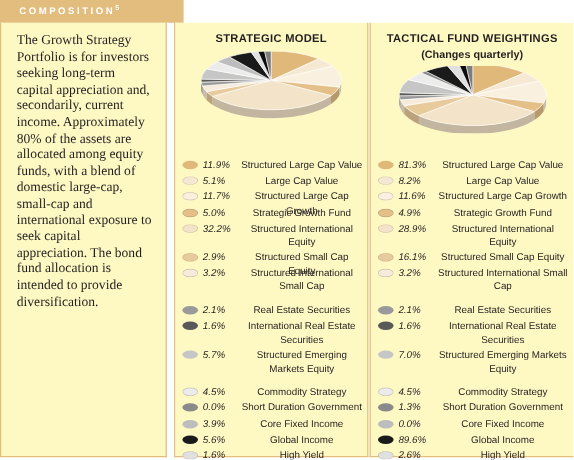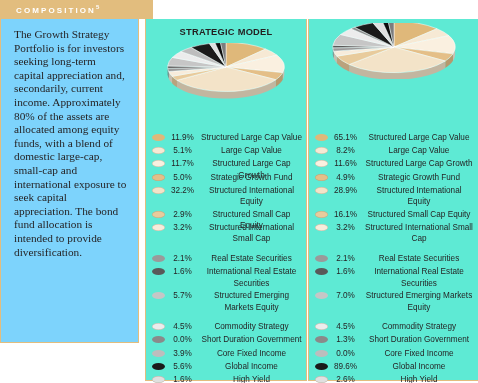--- a/index.html
+++ b/index.html
@@ -11,51 +11,51 @@
   
   .header-bar{position:absolute;left:0;top:0;width:153px;height:19px;
     background:#e2bd7e;}
   .header-bar .title{
     position:absolute;left:16px;top:4px;
     color:#ffffff;font-size:8px;font-weight:bold;letter-spacing:2.1px;
     font-family:"Liberation Sans", sans-serif;}
   .header-bar .sup{font-size:6px;vertical-align:super;letter-spacing:0;}
 
   
-  .desc-panel{position:absolute;left:0;top:19px;width:139px;height:324px;
-    box-sizing:border-box;background:#7dd3fc;
+  .desc-panel{position:absolute;left:0;top:19px;width:139px;height:362px;
+    box-sizing:border-box;background:#fef9c3;
     border:1.4px solid #e2bd7e;border-top:none;}
   .desc-text{position:absolute;left:13px;top:9px;width:114px;
     font-family:"Liberation Serif", serif;font-size:11.3px;line-height:13.6px;
     color:#231f20;text-align:left;}
 
   
   .chart-panel{position:absolute;top:19px;height:362px;box-sizing:border-box;
-    background:#5eead4;border:1.4px solid #e2bd7e;border-top:none;}
+    background:#fef9c3;border:1.4px solid #e2bd7e;border-top:none;}
   #panel-strategic{left:145px;width:162px;}
   #panel-tactical{left:308px;width:170px;border-right:none;}
 
   .panel-head{width:100%;text-align:center;padding-top:8px;}
   .panel-head .ln{display:block;font-size:9.3px;font-weight:bold;color:#231f20;
     letter-spacing:.25px;line-height:11.5px;}
   .panel-head .sub{display:block;font-size:9px;font-weight:bold;color:#231f20;
     line-height:12px;}
 
   .pie-wrap{position:relative;width:100%;height:56px;margin-top:4px;}
   .pie-wrap svg{position:absolute;left:50%;top:0;transform:translateX(-50%);}
 
   
   .legend{position:absolute;left:0;right:0;top:112px;padding:0 4px 0 6px;}
   .legend-row{display:flex;align-items:flex-start;margin-bottom:0px;height:13.2px;}
   .legend-row.tall{height:24px;}
   .legend-row.gap{margin-top:7px;}
   .swatch{flex:0 0 auto;width:13px;height:7px;border-radius:50%;
     margin-top:3px;margin-right:4px;}
-  .lg-pct{flex:0 0 auto;width:27px;text-align:center;font-size:8.2px;
-    color:#231f20;line-height:13.2px;}
+  .lg-pct{flex:0 0 auto;width:27px;text-align:left;font-size:8.2px;
+    color:#231f20;line-height:13.2px;font-style:italic;}
   .lg-lbl{flex:1 1 auto;margin-left:5px;font-size:8.2px;color:#231f20;
     line-height:11.4px;padding-top:1px;text-align:center;}
 </style>
 </head>
 <body>
 
 <div class="page">
 
   <div class="header-bar">
     <div class="title"><span>COMPOSITION</span><span class="sup">5</span></div>
@@ -169,20 +169,24 @@
         </div>
         <div class="legend-row">
           <span class="swatch" style="background: rgb(224, 224, 224); box-shadow: rgba(150, 130, 100, 0.45) 0px 0px 0px 0.5px inset;"></span>
           <span class="lg-pct">1.6%</span>
           <span class="lg-lbl">High Yield</span>
         </div>
       </div>
   </div>
 
   <div class="chart-panel" id="panel-tactical">
+    <div class="panel-head">
+      <span class="ln">TACTICAL FUND WEIGHTINGS</span>
+      <span class="sub">(Changes quarterly)</span>
+    </div>
     <div class="pie-wrap">
         <svg width="170" height="56">
           <path d="M146.1187893857728 25.323738728259734 L145.72701067860564 27.189517001169154 L145.01277976396838 29.038359370494696 L143.9798891113486 30.860448733490948 L143.9798891113486 37.86044873349095 L145.01277976396838 36.038359370494696 L145.72701067860564 34.18951700116915 L146.1187893857728 32.323738728259734 Z" fill="rgb(200,192,179)"></path>
           <path d="M143.9798891113486 30.860448733490948 L142.54926823178994 32.744897510196495 L140.77788053008922 34.57756507358573 L138.6762149347148 36.34759963838306 L136.25671605057903 38.04452028845767 L136.25671605057903 45.04452028845767 L138.6762149347148 43.34759963838306 L140.77788053008922 41.57756507358573 L142.54926823178994 39.744897510196495 L143.9798891113486 37.86044873349095 Z" fill="rgb(182,153,109)"></path>
           <path d="M136.25671605057903 38.04452028845767 L133.45977650362184 39.698620538092996 L130.36094220421307 41.254921509582175 L126.97951827262378 42.70372775795151 L123.33657030623002 44.03601350893503 L119.45479314503851 45.24347888774981 L115.35836948735493 46.31860162566224 L111.07281923639182 47.25468392222348 L106.6248405163561 48.045894171231765 L102.04214334845462 48.687303290477146 L97.35327702298301 49.17491542894162 L92.58745224293538 49.505692860154795 L87.77435914714452 49.67757490662458 L82.9439823466326 49.68949077744739 L78.12641412645847 49.54136623912214 L73.35166697677757 49.234124078010126 L68.64948662100782 48.769678351559904 L64.04916670589935 48.15092246411069 L59.579366307951766 47.381711141559876 L55.26793139307749 46.46683641718864 L51.1417213417824 45.41199777824943 L47.22644162057647 44.22376665929589 L43.54648364203933 42.90954550345498 L40.124772811179284 41.47752164668104 L40.124772811179284 48.47752164668104 L43.54648364203933 49.90954550345498 L47.22644162057647 51.22376665929589 L51.1417213417824 52.41199777824943 L55.26793139307749 53.46683641718864 L59.579366307951766 54.381711141559876 L64.04916670589935 55.15092246411069 L68.64948662100782 55.769678351559904 L73.35166697677757 56.234124078010126 L78.12641412645847 56.54136623912214 L82.9439823466326 56.68949077744739 L87.77435914714452 56.67757490662458 L92.58745224293538 56.505692860154795 L97.35327702298301 56.17491542894162 L102.04214334845462 55.687303290477146 L106.6248405163561 55.045894171231765 L111.07281923639182 54.25468392222348 L115.35836948735493 53.31860162566224 L119.45479314503851 52.24347888774981 L123.33657030623002 51.03601350893503 L126.97951827262378 49.70372775795151 L130.36094220421307 48.254921509582175 L133.45977650362184 46.698620538092996 L136.25671605057903 45.04452028845767 Z" fill="rgb(194,182,160)"></path>
           <path d="M40.124772811179284 41.47752164668104 L37.06982397744629 39.982852784945926 L34.29637342866286 38.39431517452425 L31.82070989225842 36.72123844134314 L29.657373165442998 34.9734487172899 L27.81906872165532 33.161210930445364 L27.81906872165532 40.161210930445364 L29.657373165442998 41.9734487172899 L31.82070989225842 43.72123844134314 L34.29637342866286 45.39431517452425 L37.06982397744629 46.982852784945926 L40.124772811179284 48.47752164668104 Z" fill="rgb(186,162,125)"></path>
           <path d="M27.81906872165532 33.161210930445364 L26.486654970517478 31.53228114122629 L25.416971144162574 29.86953076532426 L24.614820214478463 28.18042569416926 L24.614820214478463 35.18042569416926 L25.416971144162574 36.86953076532426 L26.486654970517478 38.53228114122629 L27.81906872165532 40.161210930445364 Z" fill="rgb(198,189,175)"></path>
           <path d="M24.614820214478463 28.18042569416926 L24.090002184973926 26.499341135781314 L23.830198505617233 24.807382151344175 L23.830198505617233 31.807382151344175 L24.090002184973926 33.499341135781314 L24.614820214478463 35.18042569416926 Z" fill="rgb(123,123,123)"></path>
           <path d="M23.830198505617233 24.807382151344175 L23.830198505617233 31.807382151344175 Z" fill="rgb(71,71,71)"></path>
           <path d="M85 24 L85 -1.703999999999997 A61.199999999999996 25.703999999999997 0 0 1 128.00217815168958 5.710686953012537 Z" fill="#dfb87a" stroke="#ffffff" stroke-width="0.5"></path>
@@ -199,21 +203,21 @@
           <path d="M85 24 L41.99782184831051 5.710686953012502 A61.199999999999996 25.703999999999997 0 0 1 45.69413762559311 4.29806375297245 Z" fill="#8a8a8a" stroke="#ffffff" stroke-width="0.5"></path>
           <path d="M85 24 L45.69413762559311 4.29806375297245 A61.199999999999996 25.703999999999997 0 0 1 63.90785310171963 -0.1292150771351892 Z" fill="#1a1a1a" stroke="#ffffff" stroke-width="0.5"></path>
           <path d="M85 24 L63.90785310171963 -0.1292150771351892 A61.199999999999996 25.703999999999997 0 0 1 73.53226354735371 -1.2487114927302159 Z" fill="#e0e0e0" stroke="#ffffff" stroke-width="0.5"></path>
           <path d="M85 24 L73.53226354735371 -1.2487114927302159 A61.199999999999996 25.703999999999997 0 0 1 79.240571224907 -1.589924738157567 Z" fill="#0d0d0d" stroke="#ffffff" stroke-width="0.5"></path>
           <path d="M85 24 L79.240571224907 -1.589924738157567 A61.199999999999996 25.703999999999997 0 0 1 85.0000000000001 -1.703999999999997 Z" fill="#7d7d7d" stroke="#ffffff" stroke-width="0.5"></path>
         </svg>
       </div>
     <div class="legend">
         <div class="legend-row">
           <span class="swatch" style="background: rgb(223, 184, 122);"></span>
-          <span class="lg-pct">65.1%</span>
+          <span class="lg-pct">81.3%</span>
           <span class="lg-lbl">Structured Large Cap Value</span>
         </div>
         <div class="legend-row">
           <span class="swatch" style="background: rgb(246, 233, 212); box-shadow: rgba(150, 130, 100, 0.45) 0px 0px 0px 0.5px inset;"></span>
           <span class="lg-pct">8.2%</span>
           <span class="lg-lbl">Large Cap Value</span>
         </div>
         <div class="legend-row">
           <span class="swatch" style="background: rgb(250, 240, 224); box-shadow: rgba(150, 130, 100, 0.45) 0px 0px 0px 0.5px inset;"></span>
           <span class="lg-pct">11.6%</span>

